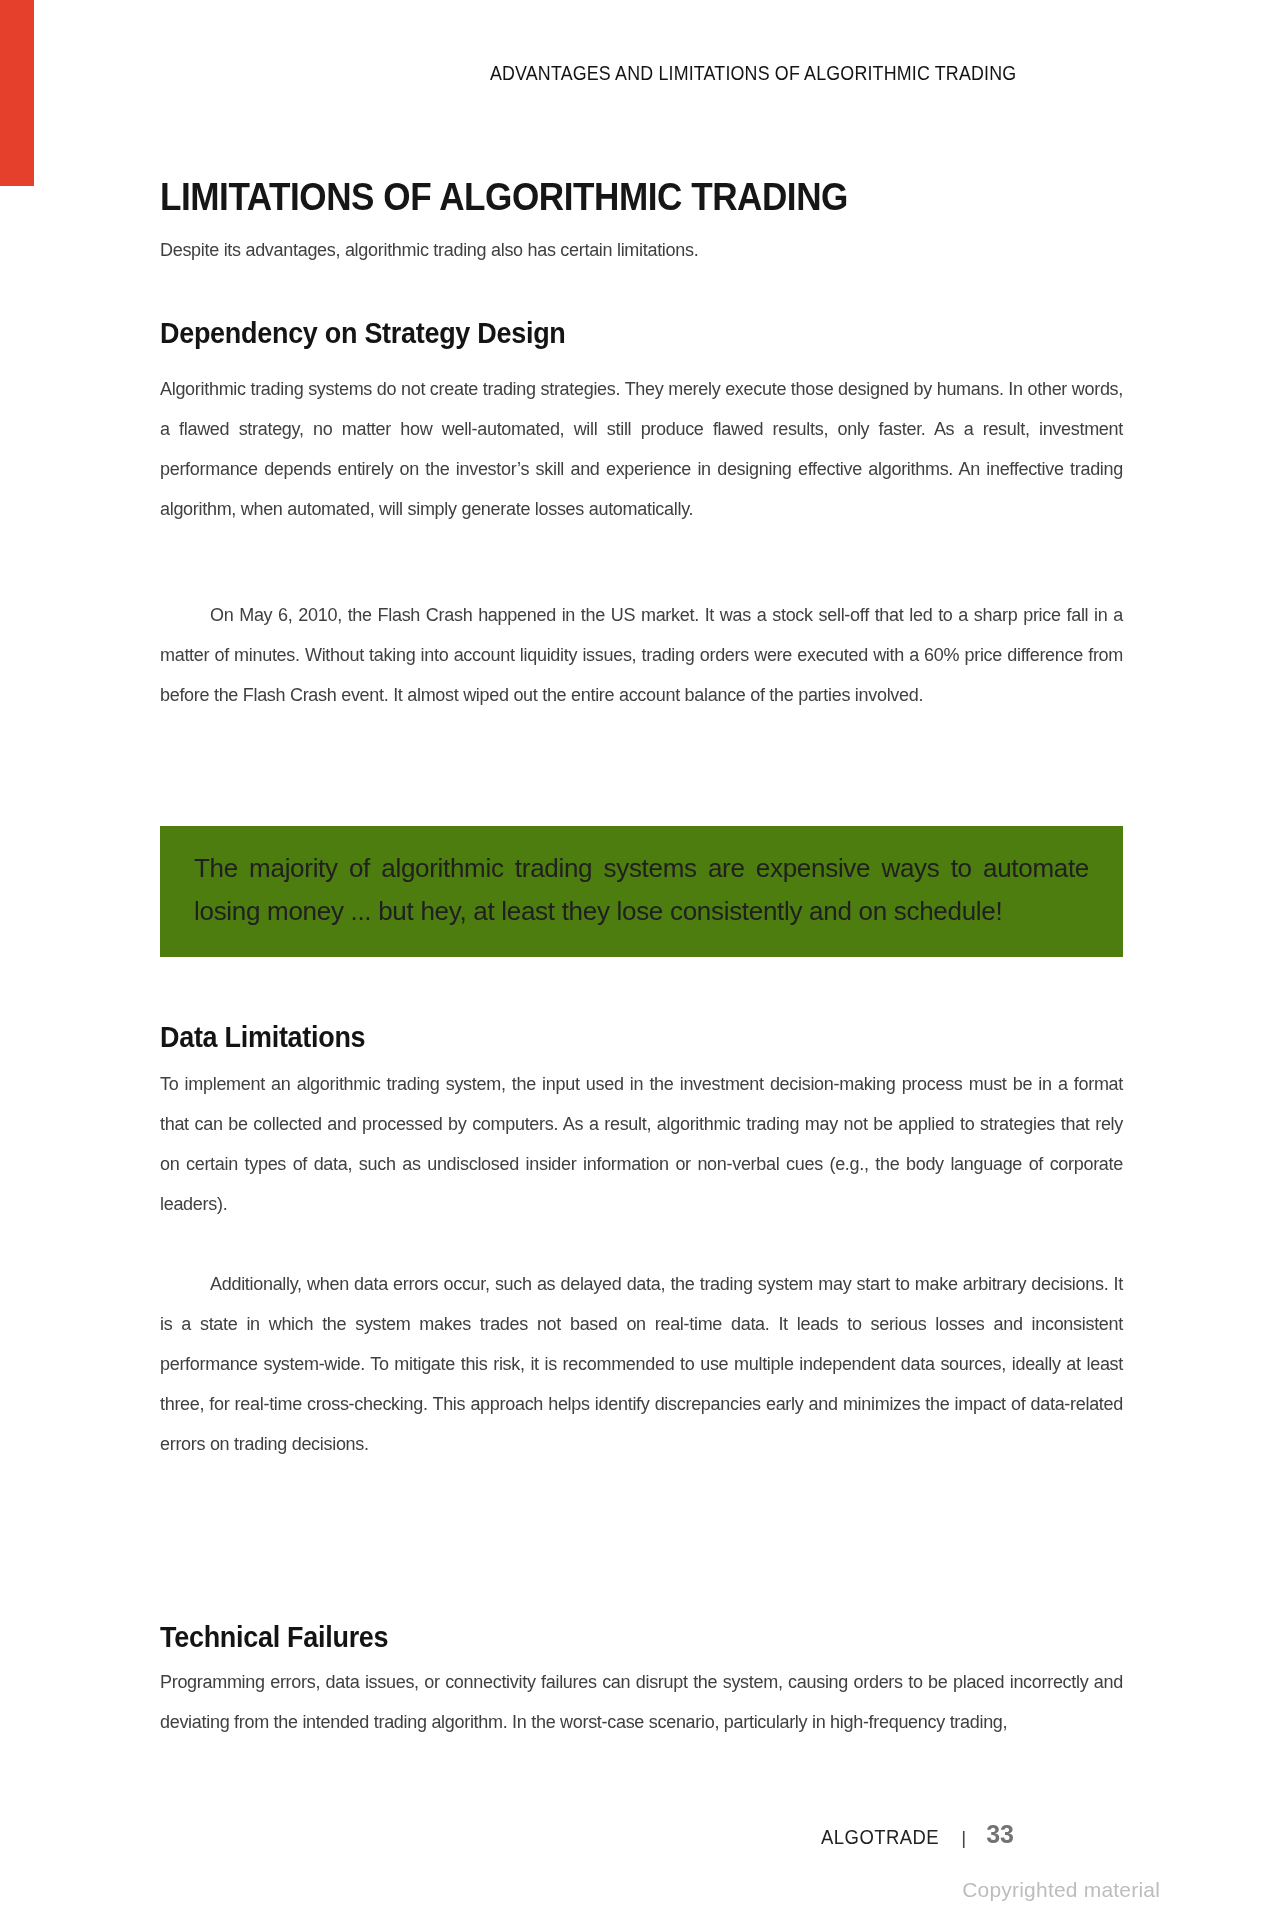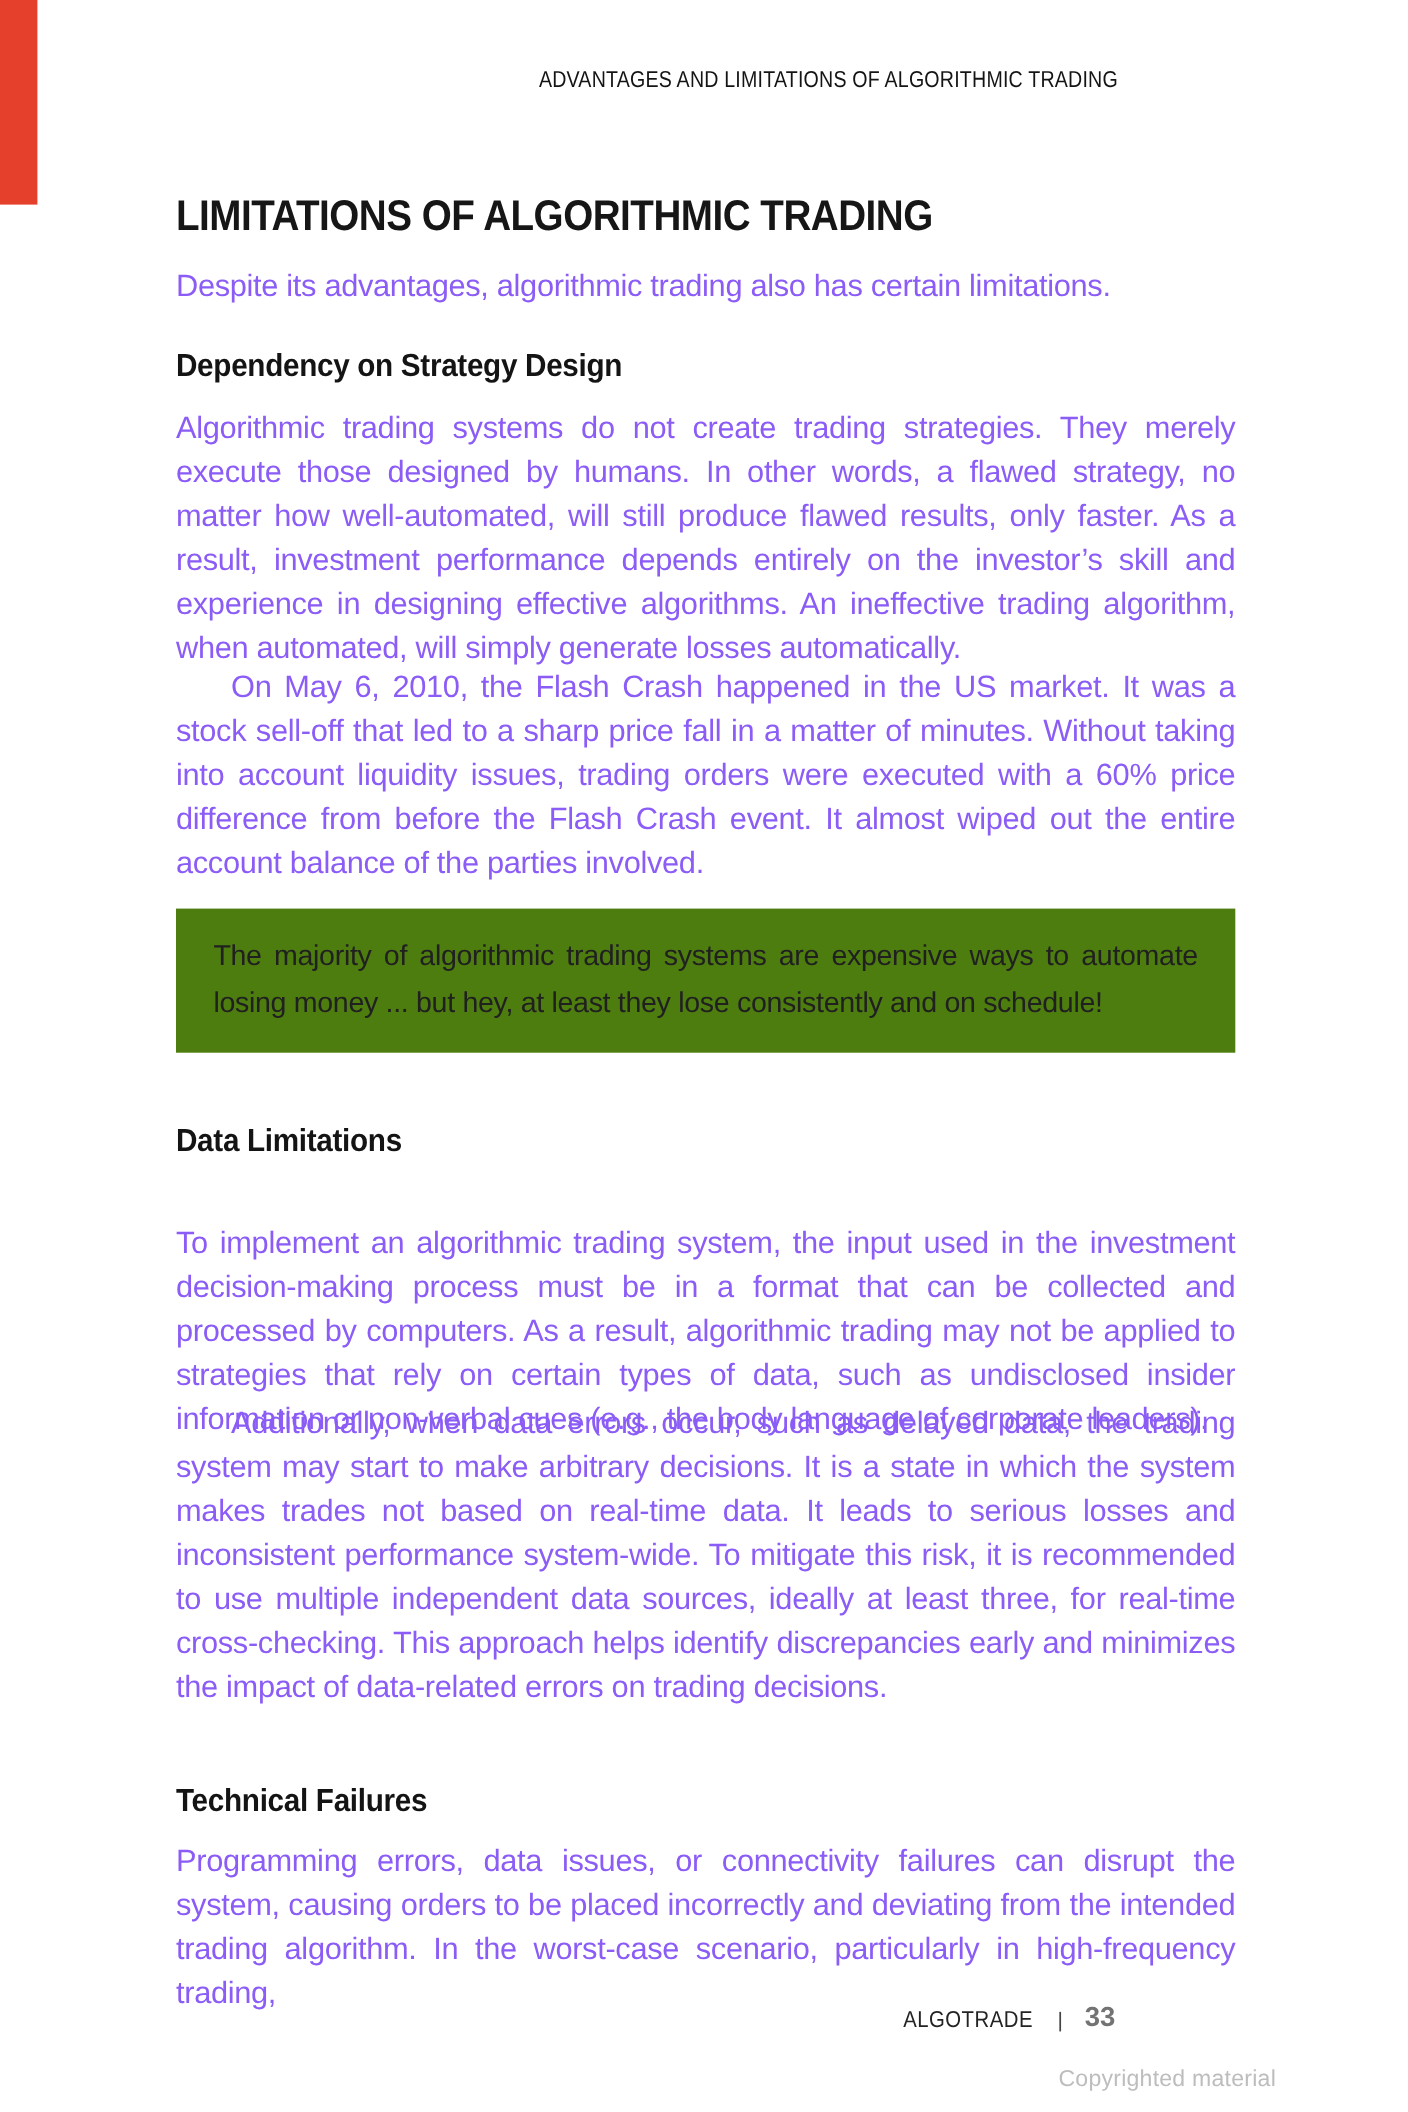--- a/index.html
+++ b/index.html
@@ -46,24 +46,24 @@
     font-size: 39px;
     line-height: 46px;
     font-weight: 700;
     letter-spacing: -0.5px;
     color: #161616;
     transform: scaleX(0.90);
     transform-origin: left center;
     white-space: nowrap;
   }
   .body-text {
-    font-size: 28px;
+    font-size: 18px;
     line-height: 40px;
     letter-spacing: -0.3px;
-    color: #8b5cf6;
+    color: #404040;
     text-align: justify;
   }
   .lead { top: 212px; }
   .section-heading {
     font-size: 29px;
     line-height: 38px;
     font-weight: 700;
     letter-spacing: -0.3px;
     color: #141414;
     transform: scaleX(0.93);
@@ -81,21 +81,21 @@
   }
   .callout-text {
     font-size: 26px;
     line-height: 43px;
     letter-spacing: -0.3px;
     color: #202020;
     text-align: justify;
   }
 
   .h2-2 { top: 994px; }
-  .para-c { top: 1082px; }
+  .para-c { top: 1046px; }
   .para-d { top: 1246px; text-indent: 50px; }
   .h2-3 { top: 1594px; }
   .para-e { top: 1644px; }
 
   .page-footer {
     position: absolute;
     top: 1820px;
     right: 158px;
     display: flex;
     align-items: flex-end;

